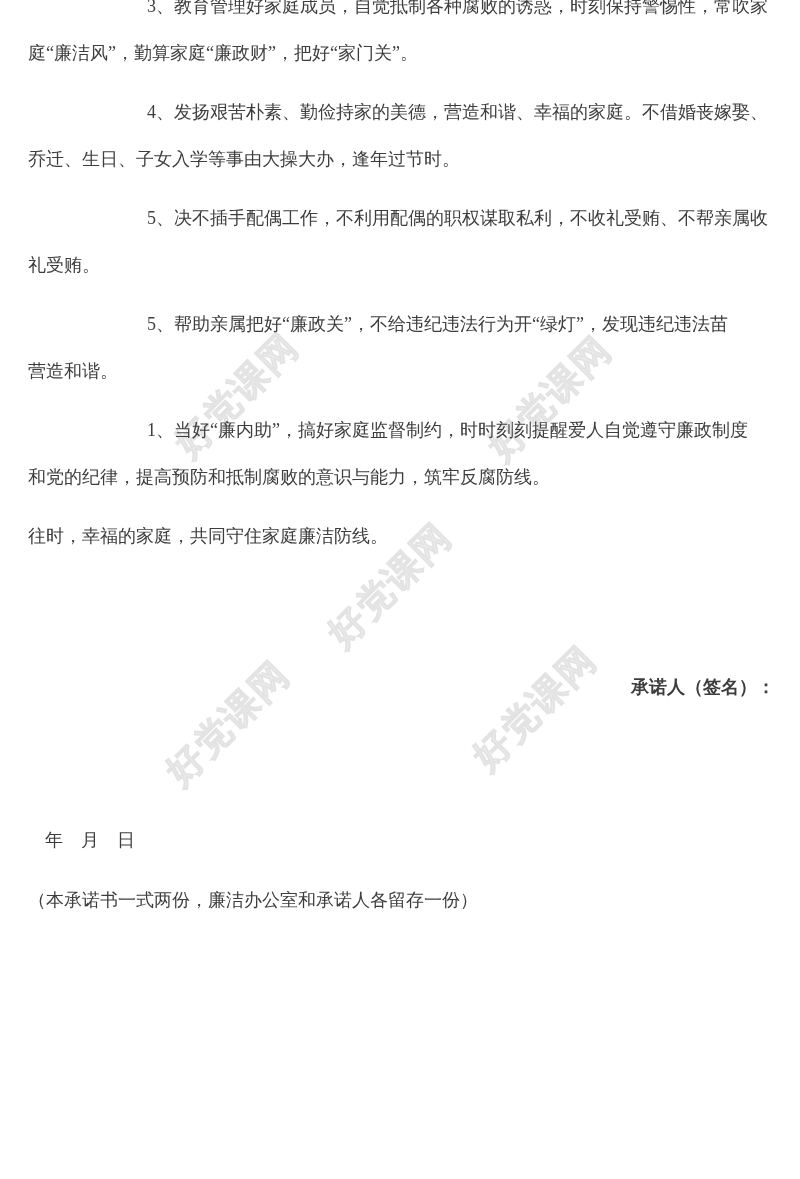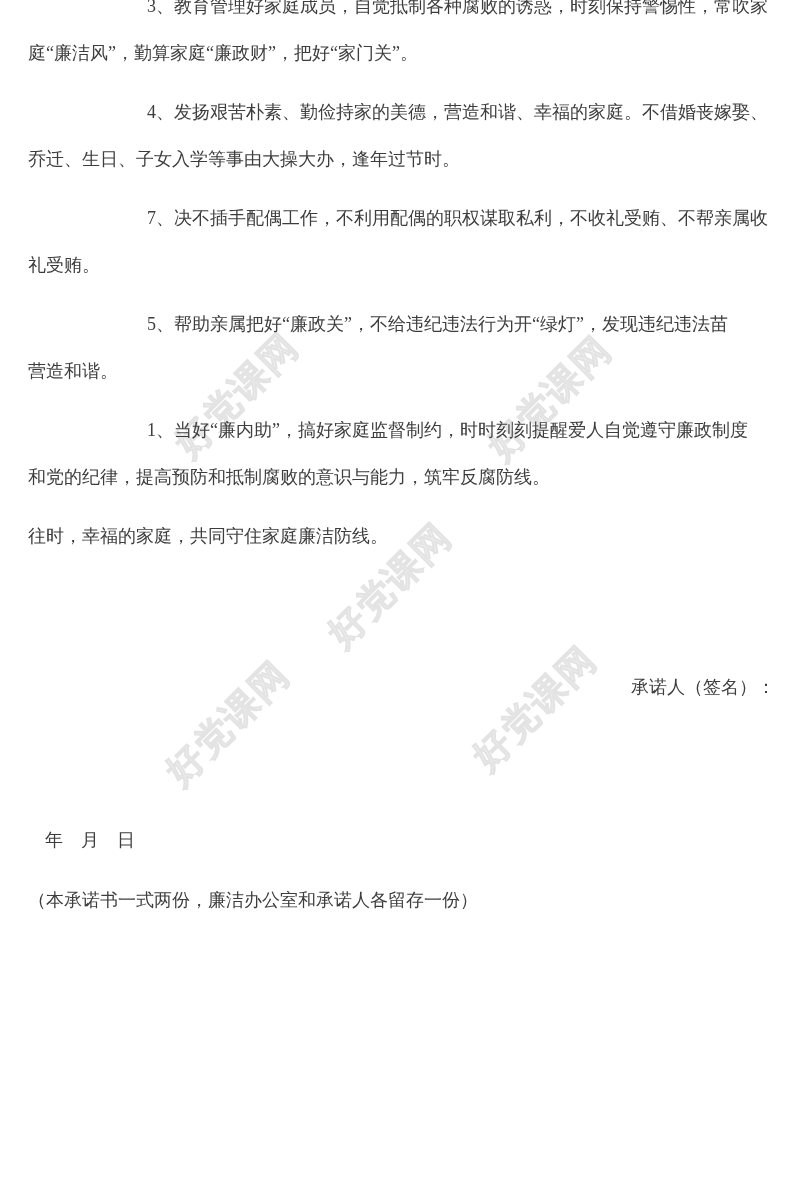--- a/index.html
+++ b/index.html
@@ -38,21 +38,21 @@
     color: #3d3d3d;
   }
   .line {
     font-size: 18px;
     line-height: 47px;
     height: 47px;
     white-space: nowrap;
   }
   .indent { text-indent: 119px; }
   .para { margin-bottom: 12px; }
-  .sig-line { margin-top: 104px; text-align: right; }
+  .sig-line { margin-top: 104px; text-align: right; font-weight: bold; }
   .date-line { margin-top: 106px; padding-left: 17px; }
   .note-line { margin-top: 13px; text-align: left; padding-right: 7px; }
 </style>
 </head>
 <body>
 
 <div class="page">
 
   <div class="watermark-layer">
     <span class="wm wm1">好党课网</span>
@@ -68,21 +68,21 @@
       <div class="line indent">3、教育管理好家庭成员，自觉抵制各种腐败的诱惑，时刻保持警惕性，常吹家</div>
       <div class="line">庭“廉洁风”，勤算家庭“廉政财”，把好“家门关”。</div>
     </div>
 
     <div class="para">
       <div class="line indent">4、发扬艰苦朴素、勤俭持家的美德，营造和谐、幸福的家庭。不借婚丧嫁娶、</div>
       <div class="line">乔迁、生日、子女入学等事由大操大办，逢年过节时。</div>
     </div>
 
     <div class="para">
-      <div class="line indent">7、决不插手配偶工作，不利用配偶的职权谋取私利，不收礼受贿、不帮亲属收</div>
+      <div class="line indent">5、决不插手配偶工作，不利用配偶的职权谋取私利，不收礼受贿、不帮亲属收</div>
       <div class="line">礼受贿。</div>
     </div>
 
     <div class="para">
       <div class="line indent">5、帮助亲属把好“廉政关”，不给违纪违法行为开“绿灯”，发现违纪违法苗</div>
       <div class="line">营造和谐。</div>
     </div>
 
     <div class="para">
       <div class="line indent">1、当好“廉内助”，搞好家庭监督制约，时时刻刻提醒爱人自觉遵守廉政制度</div>

